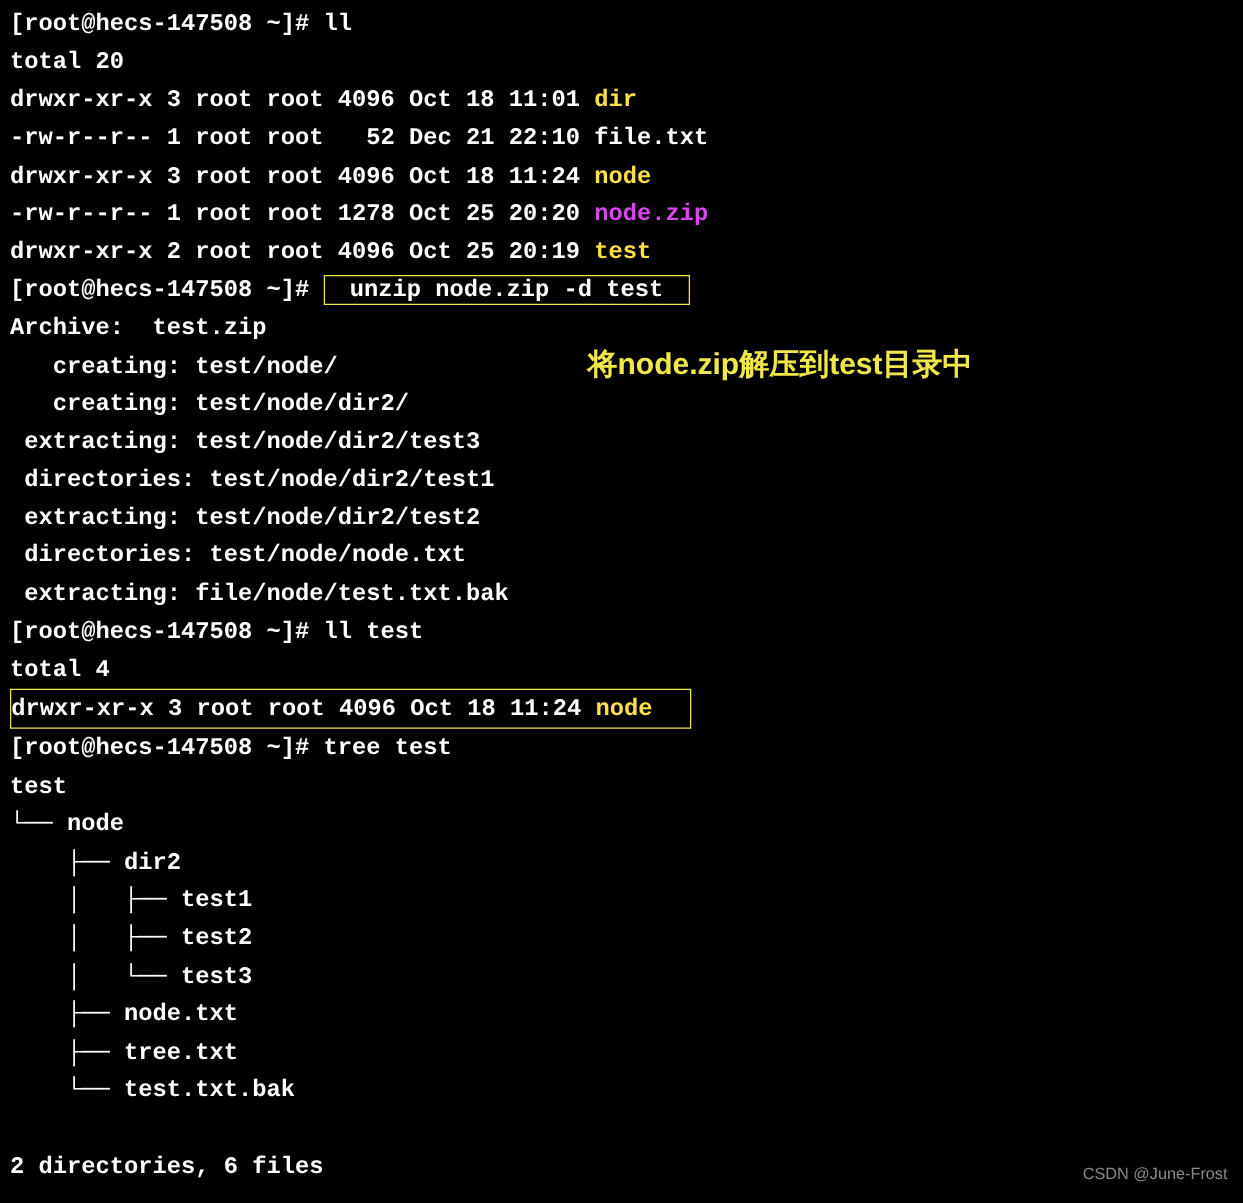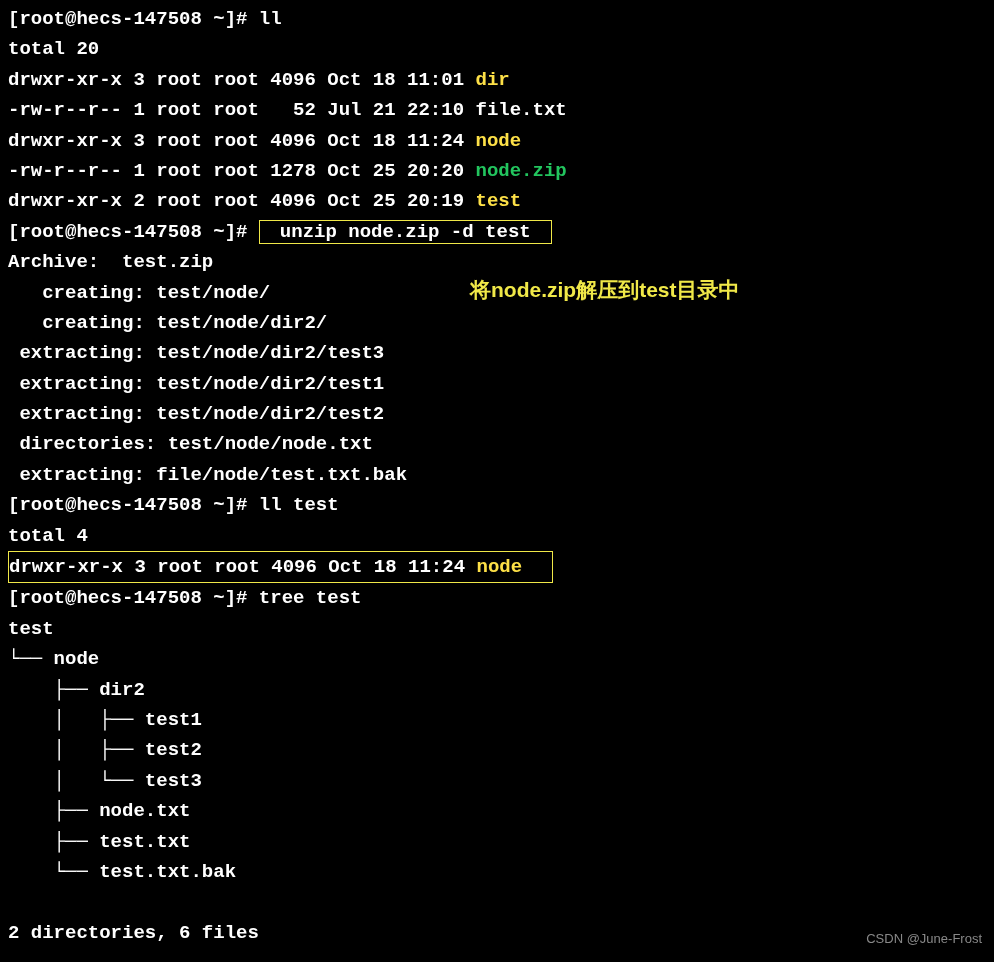--- a/index.html
+++ b/index.html
@@ -20,36 +20,36 @@
       font-weight: bold;
     }
     .line {
       white-space: pre;
     }
     .blue {
       color: #fde047;
       font-weight: bold;
     }
     .red {
-      color: #22c55e;
+      color: #d946ef;
       font-weight: bold;
     }
     .white {
       color: #fff;
     }
     .hl-box {
       border: 1px solid #f0e848;
       display: inline;
       padding: 0 20px;
     }
     .annotation {
       position: absolute;
       color: #f0e848;
       font-weight: bold;
-      font-size: 21px;
+      font-size: 24px;
       left: 470px;
       top: 273px;
       font-family: 'Microsoft YaHei', sans-serif;
     }
     .watermark {
       position: absolute;
       right: 12px;
       bottom: 12px;
       color: #888;
       font-size: 13px;
@@ -63,56 +63,56 @@
     }
   </style>
 </head>
 <body>
 
 <div class="line"><span>[root@hecs-147508 ~]# ll</span></div>
 <div class="line"><span>total 20</span></div>
 
 <div id="ll-list">
     <div class="line"><span>drwxr-xr-x 3 root root 4096 Oct 18 11:01 </span><span class="blue">dir</span></div>
-    <div class="line"><span>-rw-r--r-- 1 root root   52 Jul 21 22:10 </span><span class="white">file.txt</span></div>
+    <div class="line"><span>-rw-r--r-- 1 root root   52 Dec 21 22:10 </span><span class="white">file.txt</span></div>
     <div class="line"><span>drwxr-xr-x 3 root root 4096 Oct 18 11:24 </span><span class="blue">node</span></div>
     <div class="line"><span>-rw-r--r-- 1 root root 1278 Oct 25 20:20 </span><span class="red">node.zip</span></div>
     <div class="line"><span>drwxr-xr-x 2 root root 4096 Oct 25 20:19 </span><span class="blue">test</span></div>
   </div>
 
 <div class="line"><span>[root@hecs-147508 ~]# </span><span class="hl-box"><span>unzip node.zip -d test</span></span></div>
 
 <div class="line"><span>Archive:  test.zip</span></div>
 
 <div id="unzip-list">
     <div class="line">   creating: test/node/</div>
     <div class="line">   creating: test/node/dir2/</div>
     <div class="line"> extracting: test/node/dir2/test3   </div>
-    <div class="line"> extracting: test/node/dir2/test1   </div>
+    <div class="line"> directories: test/node/dir2/test1   </div>
     <div class="line"> extracting: test/node/dir2/test2   </div>
     <div class="line"> directories: test/node/node.txt     </div>
     <div class="line"> extracting: file/node/test.txt.bak </div>
   </div>
 
 <div class="line"><span>[root@hecs-147508 ~]# ll test</span></div>
 <div class="line"><span>total 4</span></div>
 
 <div class="line"><span class="row-hl"><span>drwxr-xr-x 3 root root 4096 Oct 18 11:24 </span><span class="blue">node</span></span></div>
 
 <div class="line"><span>[root@hecs-147508 ~]# tree test</span></div>
 
 <div id="tree-list">
     <div class="line">test</div>
     <div class="line">└── node</div>
     <div class="line">    ├── dir2</div>
     <div class="line">    │   ├── test1</div>
     <div class="line">    │   ├── test2</div>
     <div class="line">    │   └── test3</div>
     <div class="line">    ├── node.txt</div>
-    <div class="line">    ├── test.txt</div>
+    <div class="line">    ├── tree.txt</div>
     <div class="line">    └── test.txt.bak</div>
   </div>
 
 <div class="line">&nbsp;</div>
 
 <div class="line"><span>2 directories, 6 files</span></div>
 
 <div class="annotation">将node.zip解压到test目录中</div>
 
 <div class="watermark">CSDN @June-Frost</div>

